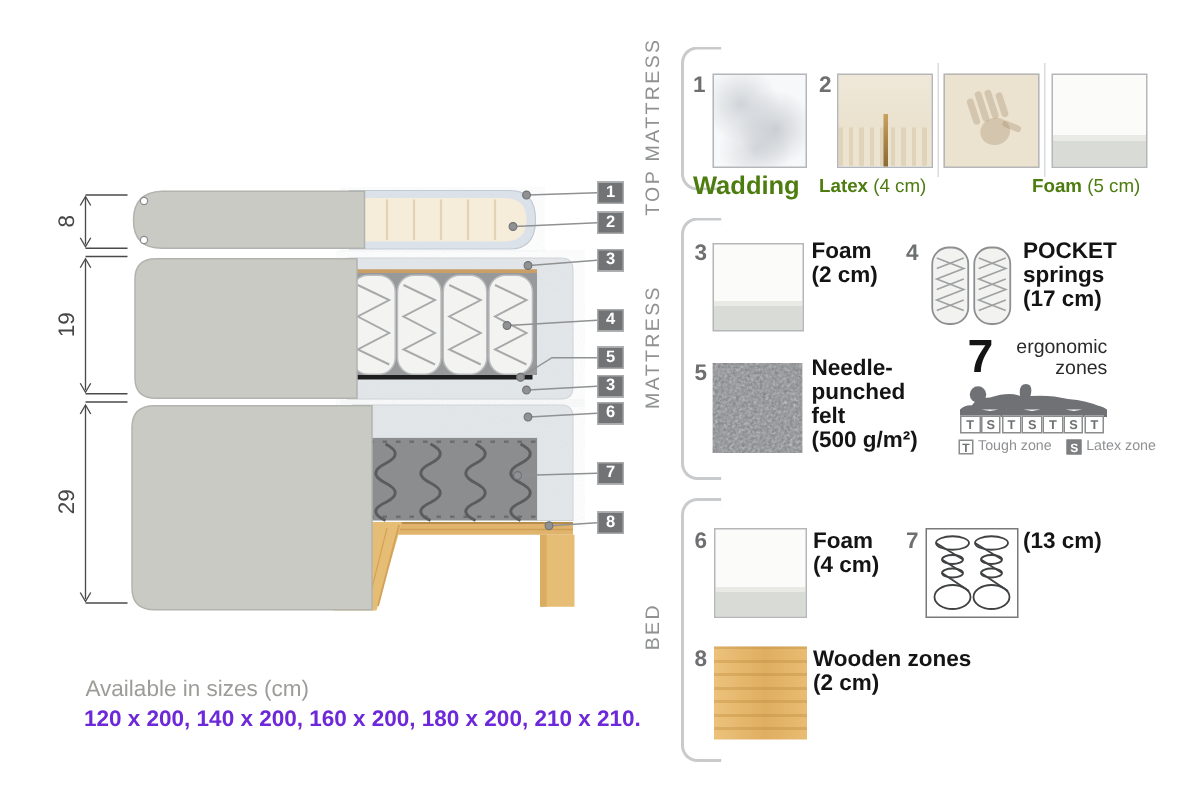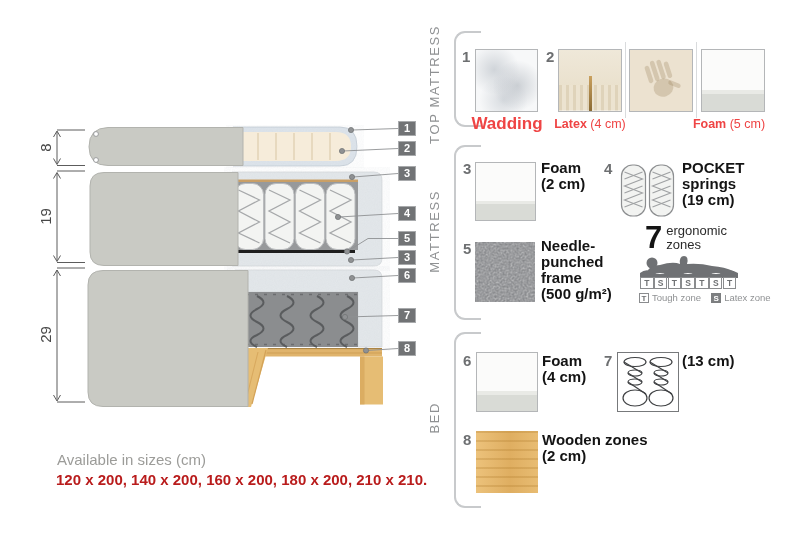--- a/index.html
+++ b/index.html
@@ -40,44 +40,44 @@
       repeating-linear-gradient(90deg,#dfd3ba 0 3px,#ece3d0 3px 7px),
       linear-gradient(#efe8d9,#eae1cd);
       background-size:100% 42%,100% 60%;
       background-position:bottom,top;background-repeat:no-repeat;}
   .memory-bg{background:#ece2d0;}
   .crack{position:absolute;left:48%;bottom:0;width:3px;height:58%;
          background:linear-gradient(#caa15f,#8a6a33);}
 
   
   .lnum{position:absolute;font-size:15px;font-weight:bold;color:#6d6f71;}
-  .cap{position:absolute;font-size:12.5px;text-align:center;line-height:1.15;color:#ef4444;}
+  .cap{position:absolute;font-size:12.5px;line-height:1.15;color:#4d7c0f;}
   .cap .nm{font-weight:bold;}
   .cap-big{font-size:17px;font-weight:bold;}
   .itemtext{position:absolute;font-size:15px;line-height:1.07;color:#141414;}
   .itemtext .nm{font-weight:bold;display:block;}
   .itemtext .sz{font-weight:bold;display:block;white-space:nowrap;}
   .sep{position:absolute;width:1px;background:#d9dbdd;}
 
   
   .ezhead{position:absolute;display:flex;align-items:flex-start;}
   .ez7{font-size:31px;font-weight:bold;line-height:0.9;color:#141414;}
-  .ezlabel{font-size:13px;color:#2a2a2a;width:72px;text-align:left;margin-left:4px;line-height:1.05;}
+  .ezlabel{font-size:13px;color:#2a2a2a;width:72px;text-align:right;margin-left:4px;line-height:1.05;}
   .zones{position:absolute;display:flex;}
   .zone{width:13.5px;height:12px;background:#fff;border:1px solid #8a8c8e;margin-right:0.3px;
         font-size:8.5px;font-weight:bold;color:#6f7173;text-align:center;line-height:11px;}
   .ezkey{position:absolute;display:flex;align-items:center;font-size:9.5px;color:#8f9193;}
   .keybox{display:inline-block;width:10px;height:10px;border:1px solid #8a8c8e;font-size:8px;
           font-weight:bold;text-align:center;line-height:9px;margin-right:3px;}
   .keybox.t{background:#fff;color:#6f7173;}
   .keybox.s{background:#7c7e80;color:#fff;border-color:#7c7e80;margin-left:10px;}
 
   
   .sizes-title{position:absolute;left:57px;top:451px;font-size:15px;color:#9c9c99;}
-  .sizes-line{position:absolute;left:56px;top:471px;font-size:15px;font-weight:bold;color:#b91c1c;}
+  .sizes-line{position:absolute;left:56px;top:471px;font-size:15px;font-weight:bold;color:#6d28d9;}
 </style>
 </head>
 <body>
 
 <div id="stage">
 
   <svg class="abs" style="left:0;top:0" width="800" height="533" viewBox="0 0 800 533">
     <defs>
       <filter id="sp" x="-5%" y="-5%" width="110%" height="110%">
         <feTurbulence type="fractalNoise" baseFrequency="0.9" numOctaves="2" stitchTiles="stitch"></feTurbulence>
@@ -267,38 +267,38 @@
       <g fill="none" stroke="#9fa1a3" stroke-width="1.1">
         <path d="M7.5,12 L25.5,19 L7.5,26 L25.5,33 L7.5,40 L25.5,47"></path>
         <path d="M35.5,12 L53.5,19 L35.5,26 L53.5,33 L35.5,40 L53.5,47"></path>
         <path d="M25.5,12 L7.5,19 M25.5,26 L7.5,33 M25.5,40 L7.5,47"></path>
         <path d="M53.5,12 L35.5,19 M53.5,26 L35.5,33 M53.5,40 L35.5,47"></path>
       </g>
     </svg>
   </div>
   <div class="itemtext" style="left:682px;top:160px;width:80px">
       <span class="nm">POCKET springs</span>
-      <span class="sz">(19 cm)</span>
+      <span class="sz">(17 cm)</span>
     </div>
 
   <div class="lnum" style="left:463px;top:240px">5</div>
   <div class="abs" style="left:475px;top:242px">
     <svg width="60" height="60" viewBox="0 0 60 60">
       <defs>
         <filter id="feltf" x="0" y="0" width="100%" height="100%">
           <feTurbulence type="fractalNoise" baseFrequency="0.5" numOctaves="3" stitchTiles="stitch"></feTurbulence>
           <feColorMatrix type="saturate" values="0"></feColorMatrix>
         </filter>
       </defs>
       <rect width="60" height="60" fill="#84868a"></rect>
       <rect width="60" height="60" filter="url(#feltf)" opacity="0.85"></rect>
     </svg>
   </div>
   <div class="itemtext" style="left:541px;top:238px;width:66px">
-      <span class="nm">Needle-punched frame</span>
+      <span class="nm">Needle-punched felt</span>
       <span class="sz">(500 g/m²)</span>
     </div>
 
   <div class="ezhead" style="left:645px;top:224px">
     <span class="ez7">7</span>
     <span class="ezlabel">ergonomic zones</span>
   </div>
   <div class="abs" style="left:640px;top:252px">
     <svg width="98" height="26" viewBox="0 0 98 26">
       <path d="M0,26 L0,21 Q6,16 13,20 Q20,24 27,20 Q34,16 41,20 Q48,24 55,20 Q62,16 69,20 Q76,24 83,20 Q90,16 98,21 L98,26 Z" fill="#6f7174"></path>

